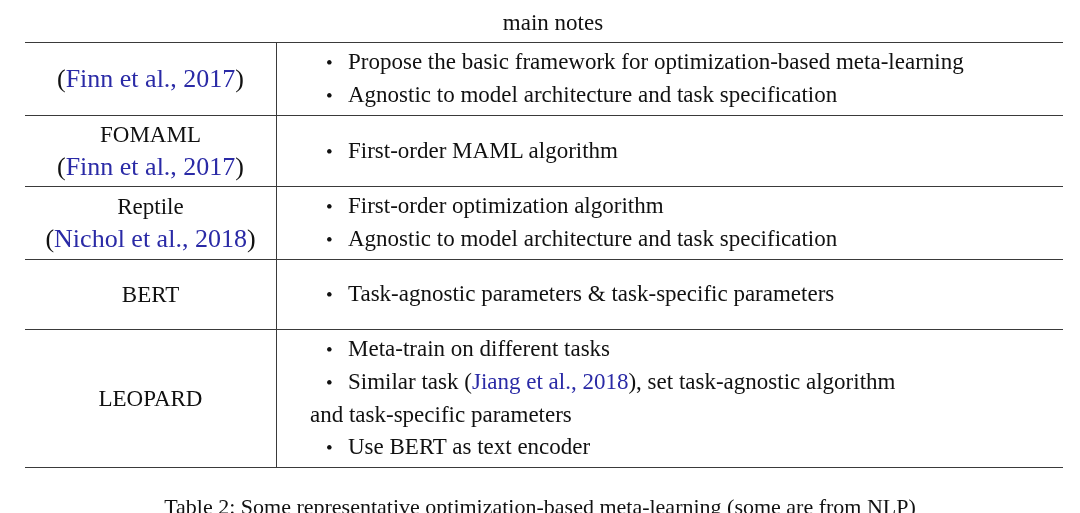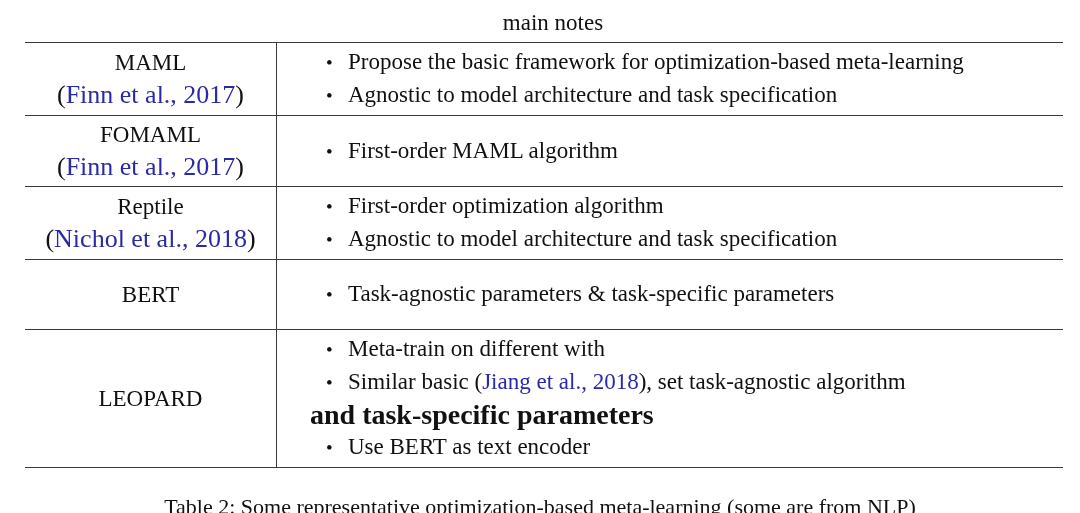--- a/index.html
+++ b/index.html
@@ -61,24 +61,23 @@
     line-height: 32px;
     padding-left: 21px;
   }
   .note .bullet {
     flex: 0 0 22px;
     width: 22px;
     font-size: 19px;
     color: var(--text);
   }
   .note-cont {
-    font-size: 28px;
+    font-size: 23px;
     line-height: 32px;
     padding-left: 5px;
-    font-weight: bold;
   }
   .min2 { min-height: 70px; }
   .caption {
     margin-top: 25px;
     text-align: center;
     font-size: 22px;
     line-height: 28px;
   }
 </style>
 </head>
@@ -87,21 +86,20 @@
 <div class="page">
 
   <div class="table">
 
     <div class="trow header-row">
       <div class="col-notes cell-line">main notes</div>
     </div>
 
     <div class="trow min2">
       <div class="col-model">
-        <div class="model-name">MAML</div>
         <div class="cite-line"><span>(</span><a class="cite">Finn et al., 2017</a><span>)</span></div>
       </div>
       <div class="col-notes">
         <div class="note">
             <span class="bullet">•</span>
             <span>Propose the basic framework for optimization-based meta-learning</span>
           </div>
         <div class="note">
             <span class="bullet">•</span>
             <span>Agnostic to model architecture and task specification</span>
@@ -151,25 +149,25 @@
       </div>
     </div>
 
     <div class="trow">
       <div class="col-model">
         <div class="model-name">LEOPARD</div>
       </div>
       <div class="col-notes">
         <div class="note">
             <span class="bullet">•</span>
-            <span>Meta-train on different with</span>
+            <span>Meta-train on different tasks</span>
           </div>
         <div class="note">
             <span class="bullet">•</span>
-            <span><span>Similar basic (</span><a class="cite">Jiang et al., 2018</a><span>), set task-agnostic algorithm</span></span>
+            <span><span>Similar task (</span><a class="cite">Jiang et al., 2018</a><span>), set task-agnostic algorithm</span></span>
           </div>
         <div class="note-cont">and task-specific parameters</div>
         <div class="note">
             <span class="bullet">•</span>
             <span>Use BERT as text encoder</span>
           </div>
       </div>
     </div>
 
   </div>

